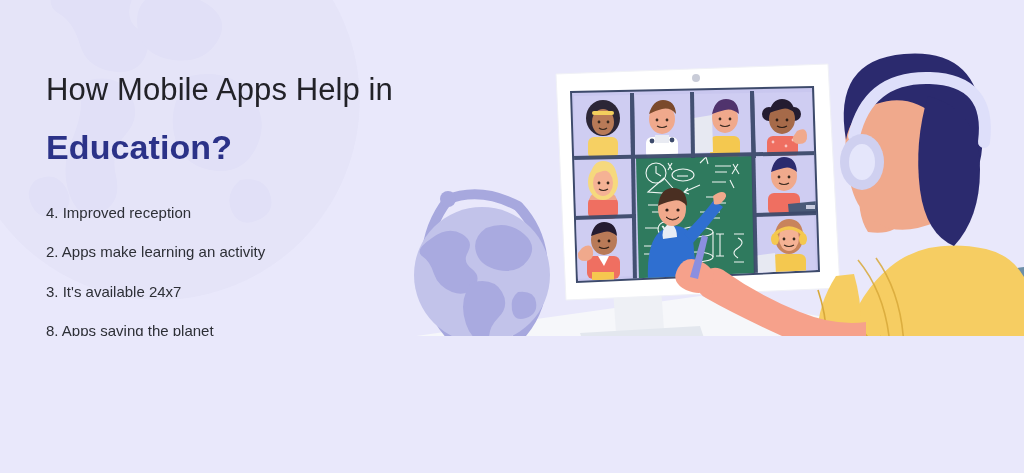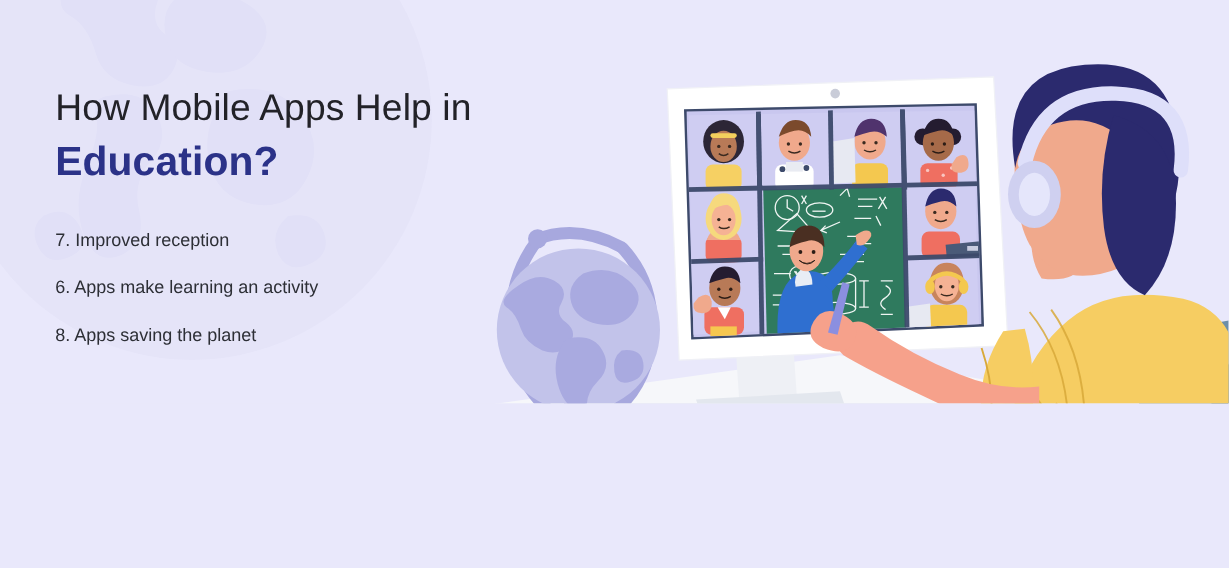--- a/index.html
+++ b/index.html
@@ -29,21 +29,21 @@
   
   .text-col{
     position:absolute; left:46px; top:70px; width:440px;
   }
   .headline{
     font-size:31px; font-weight:400; color:#222228;
     letter-spacing:.1px; line-height:1.28; white-space:nowrap;
   }
   .headline-accent{
     font-size:34px; font-weight:700; color:#2b3288;
-    letter-spacing:.1px; line-height:1.28; margin-top:4px;
+    letter-spacing:.1px; line-height:1.28; margin-top:16px;
   }
   .bullets{ list-style:none; margin-top:34px; }
   .bullets li{
     font-size:15px; color:#2d2f36; line-height:1.35;
     margin-bottom:19px; white-space:nowrap;
   }
 
   
   .illustration{
     position:absolute; left:0; top:0; width:1024px; height:473px;
@@ -70,22 +70,23 @@
       <path d="M250 196 q40 -8 60 18 q20 26 6 54 q-14 28 -46 22 q-30 -6 -36 -36 q-6 -30 16 -58z"></path>
       <path d="M300 300 q24 -4 30 14 q6 18 -12 26 q-18 8 -26 -8 q-8 -18 8 -32z"></path>
       <path d="M96 300 q20 -10 30 8 q10 18 -8 26 q-18 8 -26 -8 q-8 -16 4 -26z"></path>
     </g>
   </svg>
 
   <div class="text-col">
     <div class="headline">How Mobile Apps Help in</div>
     <div class="headline-accent">Education?</div>
     <ul class="bullets">
-      <li>7. Improved reception</li>
-      <li>6. Apps make learning an activity</li>
+      <li>4. Improved reception</li>
+      <li>2. Apps make learning an activity</li>
+      <li>3. It's available 24x7</li>
       <li>8. Apps saving the planet</li>
     </ul>
   </div>
 
   <div class="illustration">
   <svg width="1024" height="473" viewBox="0 0 1024 473">
 
     <defs>
       <clipPath id="screenClip">
         <polygon points="572,93 812,88 818,270 578,281"></polygon>

